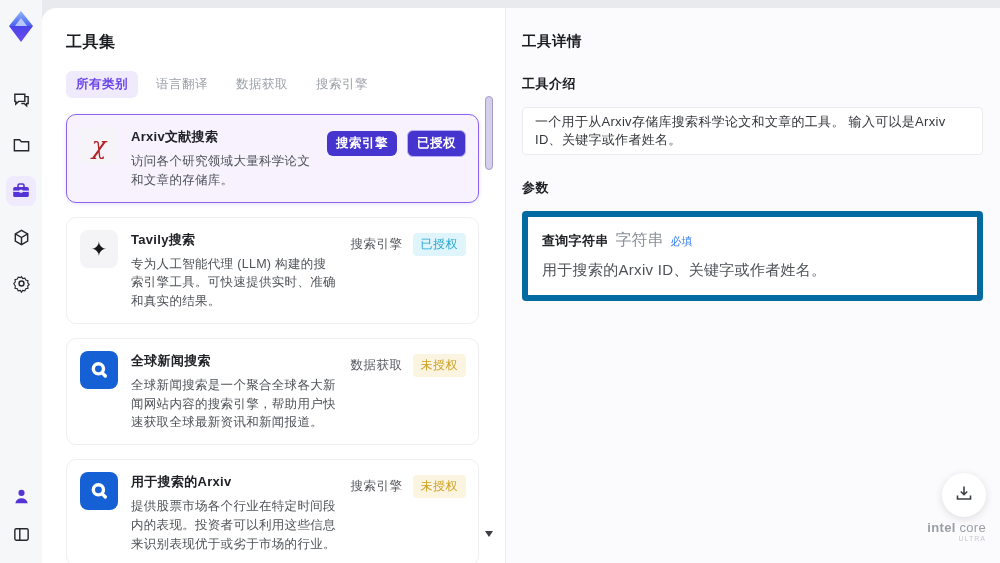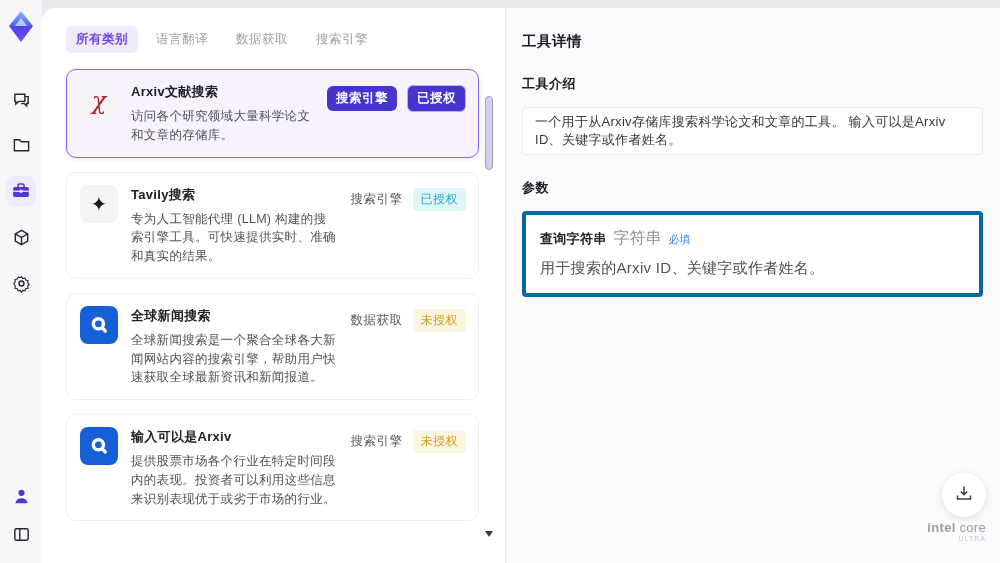--- a/index.html
+++ b/index.html
@@ -88,21 +88,21 @@
     padding:18px 17px 0 16px; position:relative;
   }
   .detail-title { font-size:14.5px; font-weight:bold; margin:6px 0 24px 0; letter-spacing:.5px; }
   .section-heading { font-size:13px; font-weight:bold; margin-bottom:14px; letter-spacing:.5px; }
   .intro-box {
     background:#fff; border:1px solid #ebebef; border-radius:4px;
     padding:5px 12px; font-size:13px; color:#33363b; letter-spacing:.3px;
     margin-bottom:24px;
   }
   .params-box {
-    background:#fff; border:4px solid #0369a1; border-radius:4px;
+    background:#fff; border:6px solid #0369a1; border-radius:4px;
     padding:13px 14px 15px 14px;
   }
   .param-name-row { display:flex; align-items:baseline; gap:7px; margin-bottom:10px; }
   .param-name { font-size:13px; font-weight:bold; color:#202227; letter-spacing:.3px; }
   .param-type { font-size:16px; color:#8a8f98; }
   .param-required { font-size:11px; color:#3b82f6; }
   .param-desc { font-size:15px; color:#4e5257; letter-spacing:.3px; }
   
   .fab {
     position:absolute; right:14px; bottom:46px; width:44px; height:44px;
@@ -197,20 +197,21 @@
           <path d="M8.2 4v12"></path>
         </svg>
       </span>
     </div>
   </div>
 </div>
 
 <div class="shell">
 
   <div class="tools-col">
+    <div class="tools-title">工具集</div>
 
     <div class="tabs">
   <div class="tab active">所有类别</div>
 
   <div class="tab">语言翻译</div>
 
   <div class="tab">数据获取</div>
 
   <div class="tab">搜索引擎</div>
 </div>
@@ -258,21 +259,21 @@
   </div>
 
   <div class="tool-card auth-no">
     <div class="tool-icon icon-news-search">
             <svg width="24" height="24" viewBox="0 0 24 24" fill="none" stroke="#ffffff" stroke-width="3.4" stroke-linecap="round">
               <circle cx="11.4" cy="10.8" r="5.1"></circle>
               <path d="M15.3 14.9l3 3.1"></path>
             </svg>
           </div>
     <div class="tool-info">
-      <div class="tool-name">输入可以是Arxiv</div>
+      <div class="tool-name">用于搜索的Arxiv</div>
       <div class="tool-desc">提供股票市场各个行业在特定时间段内的表现。投资者可以利用这些信息来识别表现优于或劣于市场的行业。</div>
     </div>
     <div class="tool-badges">
       <span class="tool-category">搜索引擎</span>
       <span class="tool-auth">未授权</span>
     </div>
   </div>
 
 </div>
 

